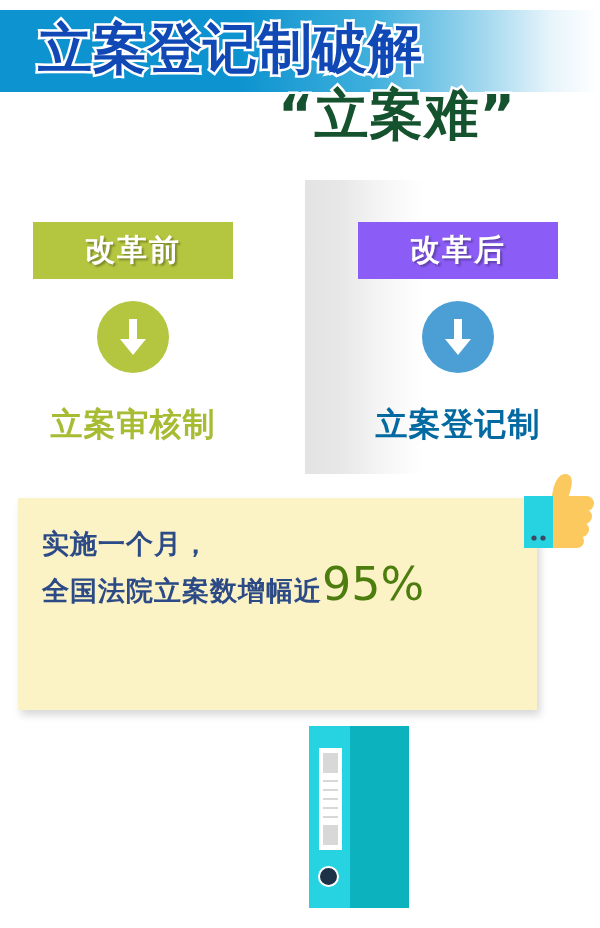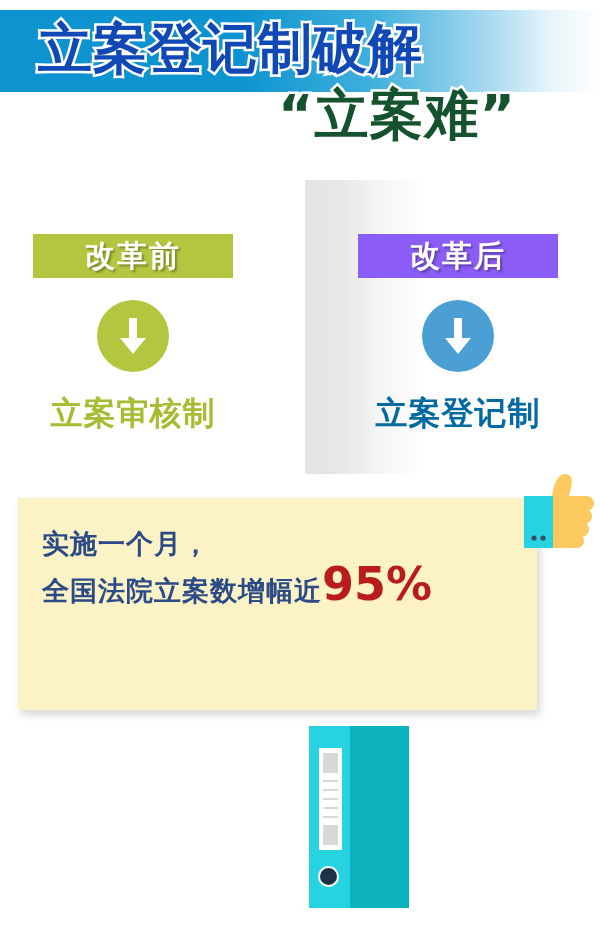--- a/index.html
+++ b/index.html
@@ -68,22 +68,22 @@
   .column {
     position: absolute;
     width: 230px;
     text-align: center;
   }
   .column-before { left: 18px; top: 222px; }
   .column-after  { left: 343px; top: 222px; }
 
   .phase-banner {
     width: 200px;
-    height: 44px;
-    margin: 12px auto;
+    height: 57px;
+    margin: 0 auto;
     display: flex;
     align-items: center;
     justify-content: center;
     font-size: 30px;
     font-weight: bold;
     color: #ffffff;
     letter-spacing: 2px;
     text-shadow: 2px 2px 2px rgba(0,0,0,0.30);
   }
   .banner-green { background: #b4c53f; }
@@ -96,21 +96,21 @@
     margin: 22px auto 0 auto;
     display: flex;
     align-items: center;
     justify-content: center;
   }
   .circle-green { background: #b4c53f; }
   .circle-blue  { background: #4c9fd5; }
   .arrow-circle svg { display: block; }
 
   .phase-label {
-    margin-top: 20px;
+    margin-top: 30px;
     font-size: 32px;
     font-weight: bold;
     letter-spacing: 1px;
     white-space: nowrap;
   }
   .label-green { color: #a7bb33; }
   .label-blue  { color: #0369a1; }
 
   
   .thumbs-up {
@@ -145,22 +145,22 @@
     white-space: nowrap;
   }
   .big-num {
     font-size: 40px;
     font-weight: bold;
     color: #21365f;
     letter-spacing: 0;
   }
   .orange-num {
     font-size: 46px;
-    font-weight: bold;
-    color: #b91c1c;
+    font-weight: normal;
+    color: #4d7c0f;
     letter-spacing: 0;
     line-height: 40px;
   }
 
   
   .binder {
     position: absolute;
     left: 309px;
     top: 726px;
     width: 100px;

